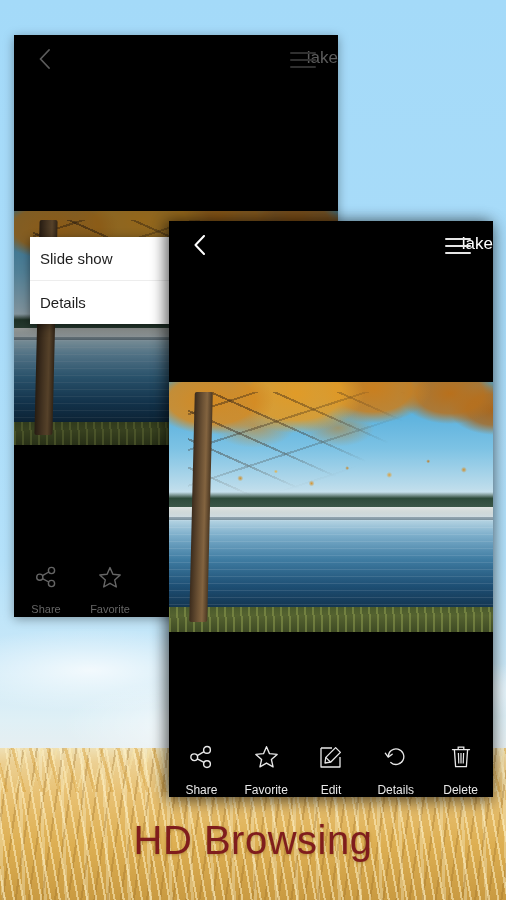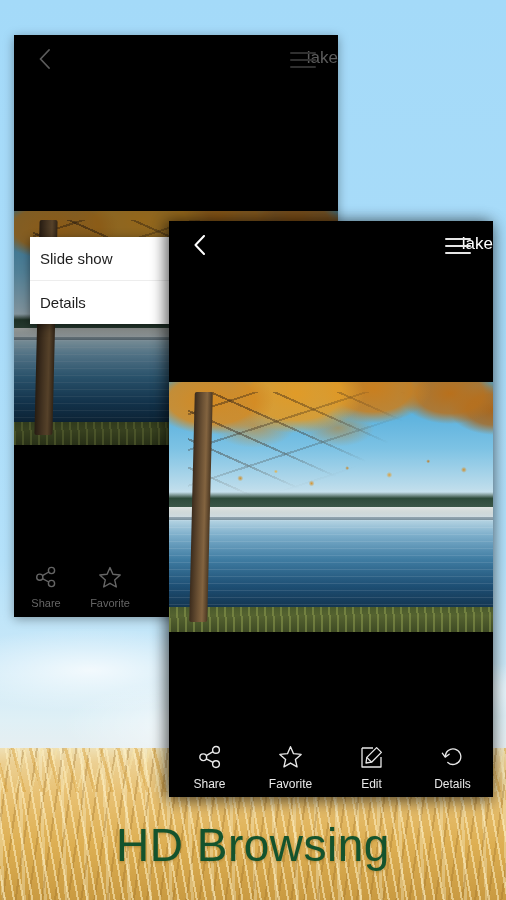--- a/index.html
+++ b/index.html
@@ -81,22 +81,22 @@
         rgba(246,226,166,.5) 0px, rgba(246,226,166,.5) 2px,
         rgba(0,0,0,0) 2px, rgba(0,0,0,0) 15px);
   }
 
   
   .caption {
     position: absolute;
     left: 0; top: 818px;
     width: 506px;
     text-align: center;
-    color: #14532d;
-    font-size: 46px;
+    color: #7f1d1d;
+    font-size: 40px;
     font-weight: 400;
     letter-spacing: .5px;
     text-shadow: 0 1px 3px rgba(120,86,20,.45);
     z-index: 60;
   }
 
   
   .phone {
     position: absolute;
     background: #000;
@@ -269,21 +269,21 @@
     text-align: center;
     text-decoration: none;
   }
   .tool-icon {
     height: 28px;
     display: flex;
     align-items: center;
     justify-content: center;
   }
   .tool-label {
-    margin-top: 6px;
+    margin-top: 12px;
     font-size: 12px;
     color: #e8e8e8;
   }
   .toolbar-back { height: 66px; padding-top: 12px; }
   .toolbar-back .tool { flex: 0 0 64px; }
   .toolbar-back .tool-label { font-size: 11px; }
   .toolbar-front { height: 68px; }
 
   
   .menu {
@@ -447,18 +447,31 @@
       <a class="tool">
         <span class="tool-icon">
           <svg width="24" height="24" viewBox="0 0 24 24">
             <path d="M4.2 11.6 a7.8 7.8 0 1 1 2.6 5.9" fill="none" stroke="#e8e8e8" stroke-width="1.3" stroke-linecap="round"></path>
             <path d="M1.3 8.2 L4.2 12.1 L8.2 9.2" fill="none" stroke="#e8e8e8" stroke-width="1.3" stroke-linecap="round" stroke-linejoin="round"></path>
           </svg>
         </span>
         <div class="tool-label">Details</div>
       </a>
 
+      <a class="tool">
+        <span class="tool-icon">
+          <svg width="22" height="24" viewBox="0 0 22 24">
+            <path d="M2.5 4.6 H19.5" stroke="#e8e8e8" stroke-width="1.3" stroke-linecap="round"></path>
+            <path d="M8.2 4.6 V2.2 H13.8 V4.6" fill="none" stroke="#e8e8e8" stroke-width="1.3"></path>
+            <path d="M4.4 4.6 L5.6 21.6 H16.4 L17.6 4.6" fill="none" stroke="#e8e8e8" stroke-width="1.3" stroke-linejoin="round"></path>
+            <line x1="8.4" y1="8.0" x2="8.8" y2="18.6" stroke="#e8e8e8" stroke-width="1.2"></line>
+            <line x1="11.0" y1="8.0" x2="11.0" y2="18.6" stroke="#e8e8e8" stroke-width="1.2"></line>
+            <line x1="13.6" y1="8.0" x2="13.2" y2="18.6" stroke="#e8e8e8" stroke-width="1.2"></line>
+          </svg>
+        </span>
+        <div class="tool-label">Delete</div>
+      </a>
     </div>
   </div>
 
   <div class="caption">HD Browsing</div>
 
 </div>
 
 </body></html>

